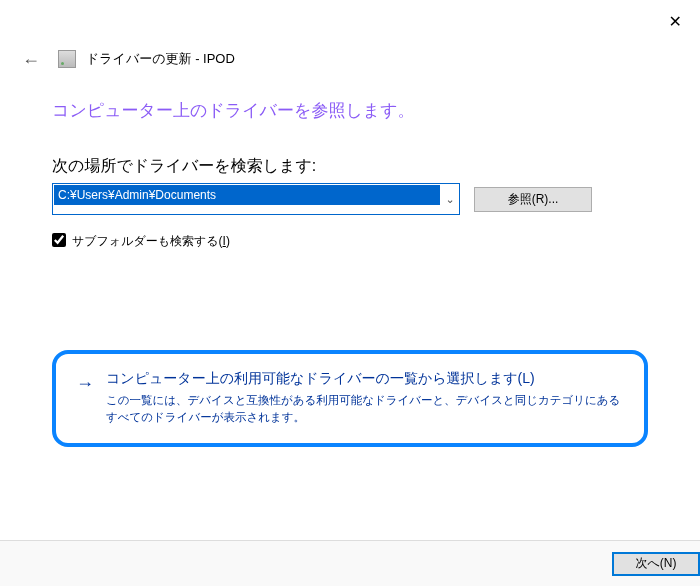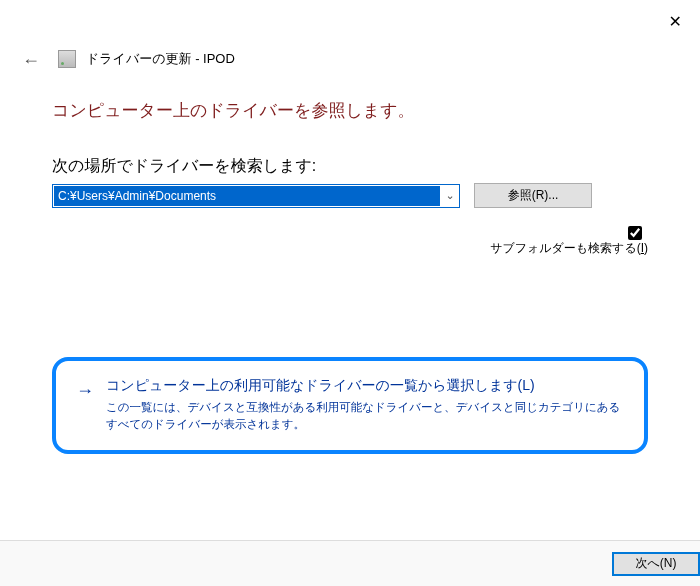--- a/index.html
+++ b/index.html
@@ -4,28 +4,28 @@
   <style>
     * { box-sizing: border-box; margin: 0; padding: 0; }
     body { font-family: "Yu Gothic UI", "Meiryo", sans-serif; font-size: 12px; color: #000; background: #fff; width: 700px; height: 586px; position: relative; }
     .close-btn { position: absolute; top: 12px; right: 18px; font-size: 16px; color: #000; cursor: pointer; }
     .header { display: flex; align-items: center; padding: 48px 28px 0 22px; }
     .back-arrow { font-size: 18px; color: #555; cursor: pointer; margin-right: 18px; }
     .drive-icon { width: 18px; height: 18px; background: linear-gradient(#ddd, #bbb); border: 1px solid #999; margin-right: 10px; position: relative; }
     .drive-icon::after { content: ""; position: absolute; bottom: 2px; left: 2px; width: 3px; height: 3px; background: #6a6; border-radius: 50%; }
     .title { font-size: 13px; }
     .content { padding: 30px 52px 0 52px; }
-    .main-heading { color: #7f1d1d; font-size: 17px; font-weight: normal; margin-bottom: 34px; }
+    .main-heading { color: #8b5cf6; font-size: 17px; font-weight: normal; margin-bottom: 34px; }
     .label-line { font-size: 16px; margin-bottom: 6px; }
     .path-row { display: flex; align-items: center; gap: 14px; }
-    .path-combo { display: flex; width: 408px; border: 1px solid #0066cc; height: 24px; background: #fff; }
+    .path-combo { display: flex; width: 408px; border: 1px solid #0066cc; height: 32px; background: #fff; }
     .path-input { flex: 1; border: none; outline: none; background: #0066cc; color: #fff; font-size: 12px; padding: 2px 4px; margin: 1px; height: 20px; font-family: inherit; }
     .combo-arrow { width: 18px; display: flex; align-items: center; justify-content: center; color: #555; font-size: 11px; cursor: pointer; }
     .browse-btn { width: 118px; height: 25px; background: #e1e1e1; border: 1px solid #adadad; font-size: 12px; cursor: pointer; font-family: inherit; }
-    .subfolder-row { display: flex; align-items: flex-end; margin-top: 18px; font-size: 12px; flex-direction: column; }
+    .subfolder-row { display: flex; align-items: flex-start; margin-top: 18px; font-size: 12px; }
     .subfolder-check { width: 14px; height: 14px; margin-right: 6px; accent-color: #000; }
     .subfolder-label u { text-decoration: underline; }
     .option-box { margin-top: 100px; border: 4px solid #0a84ff; border-radius: 16px; padding: 16px 20px 18px 20px; display: flex; gap: 12px; align-items: flex-start; }
     .option-arrow { color: #003399; font-size: 18px; line-height: 1; margin-top: 2px; }
     .option-text { flex: 1; }
     .option-title { color: #003399; font-size: 14px; margin-bottom: 4px; }
     .option-desc { color: #003399; font-size: 11.5px; line-height: 1.45; }
     .footer { position: absolute; bottom: 0; left: 0; right: 0; height: 46px; border-top: 1px solid #ddd; display: flex; align-items: center; justify-content: flex-end; gap: 8px; background: #f9f9f9; }
     .footer-btn { min-width: 88px; height: 24px; font-size: 12px; cursor: pointer; font-family: inherit; border: 1px solid #adadad; background: #e1e1e1; }
     .footer-btn.primary { border: 2px solid #0078d7; background: #e1e1e1; }

